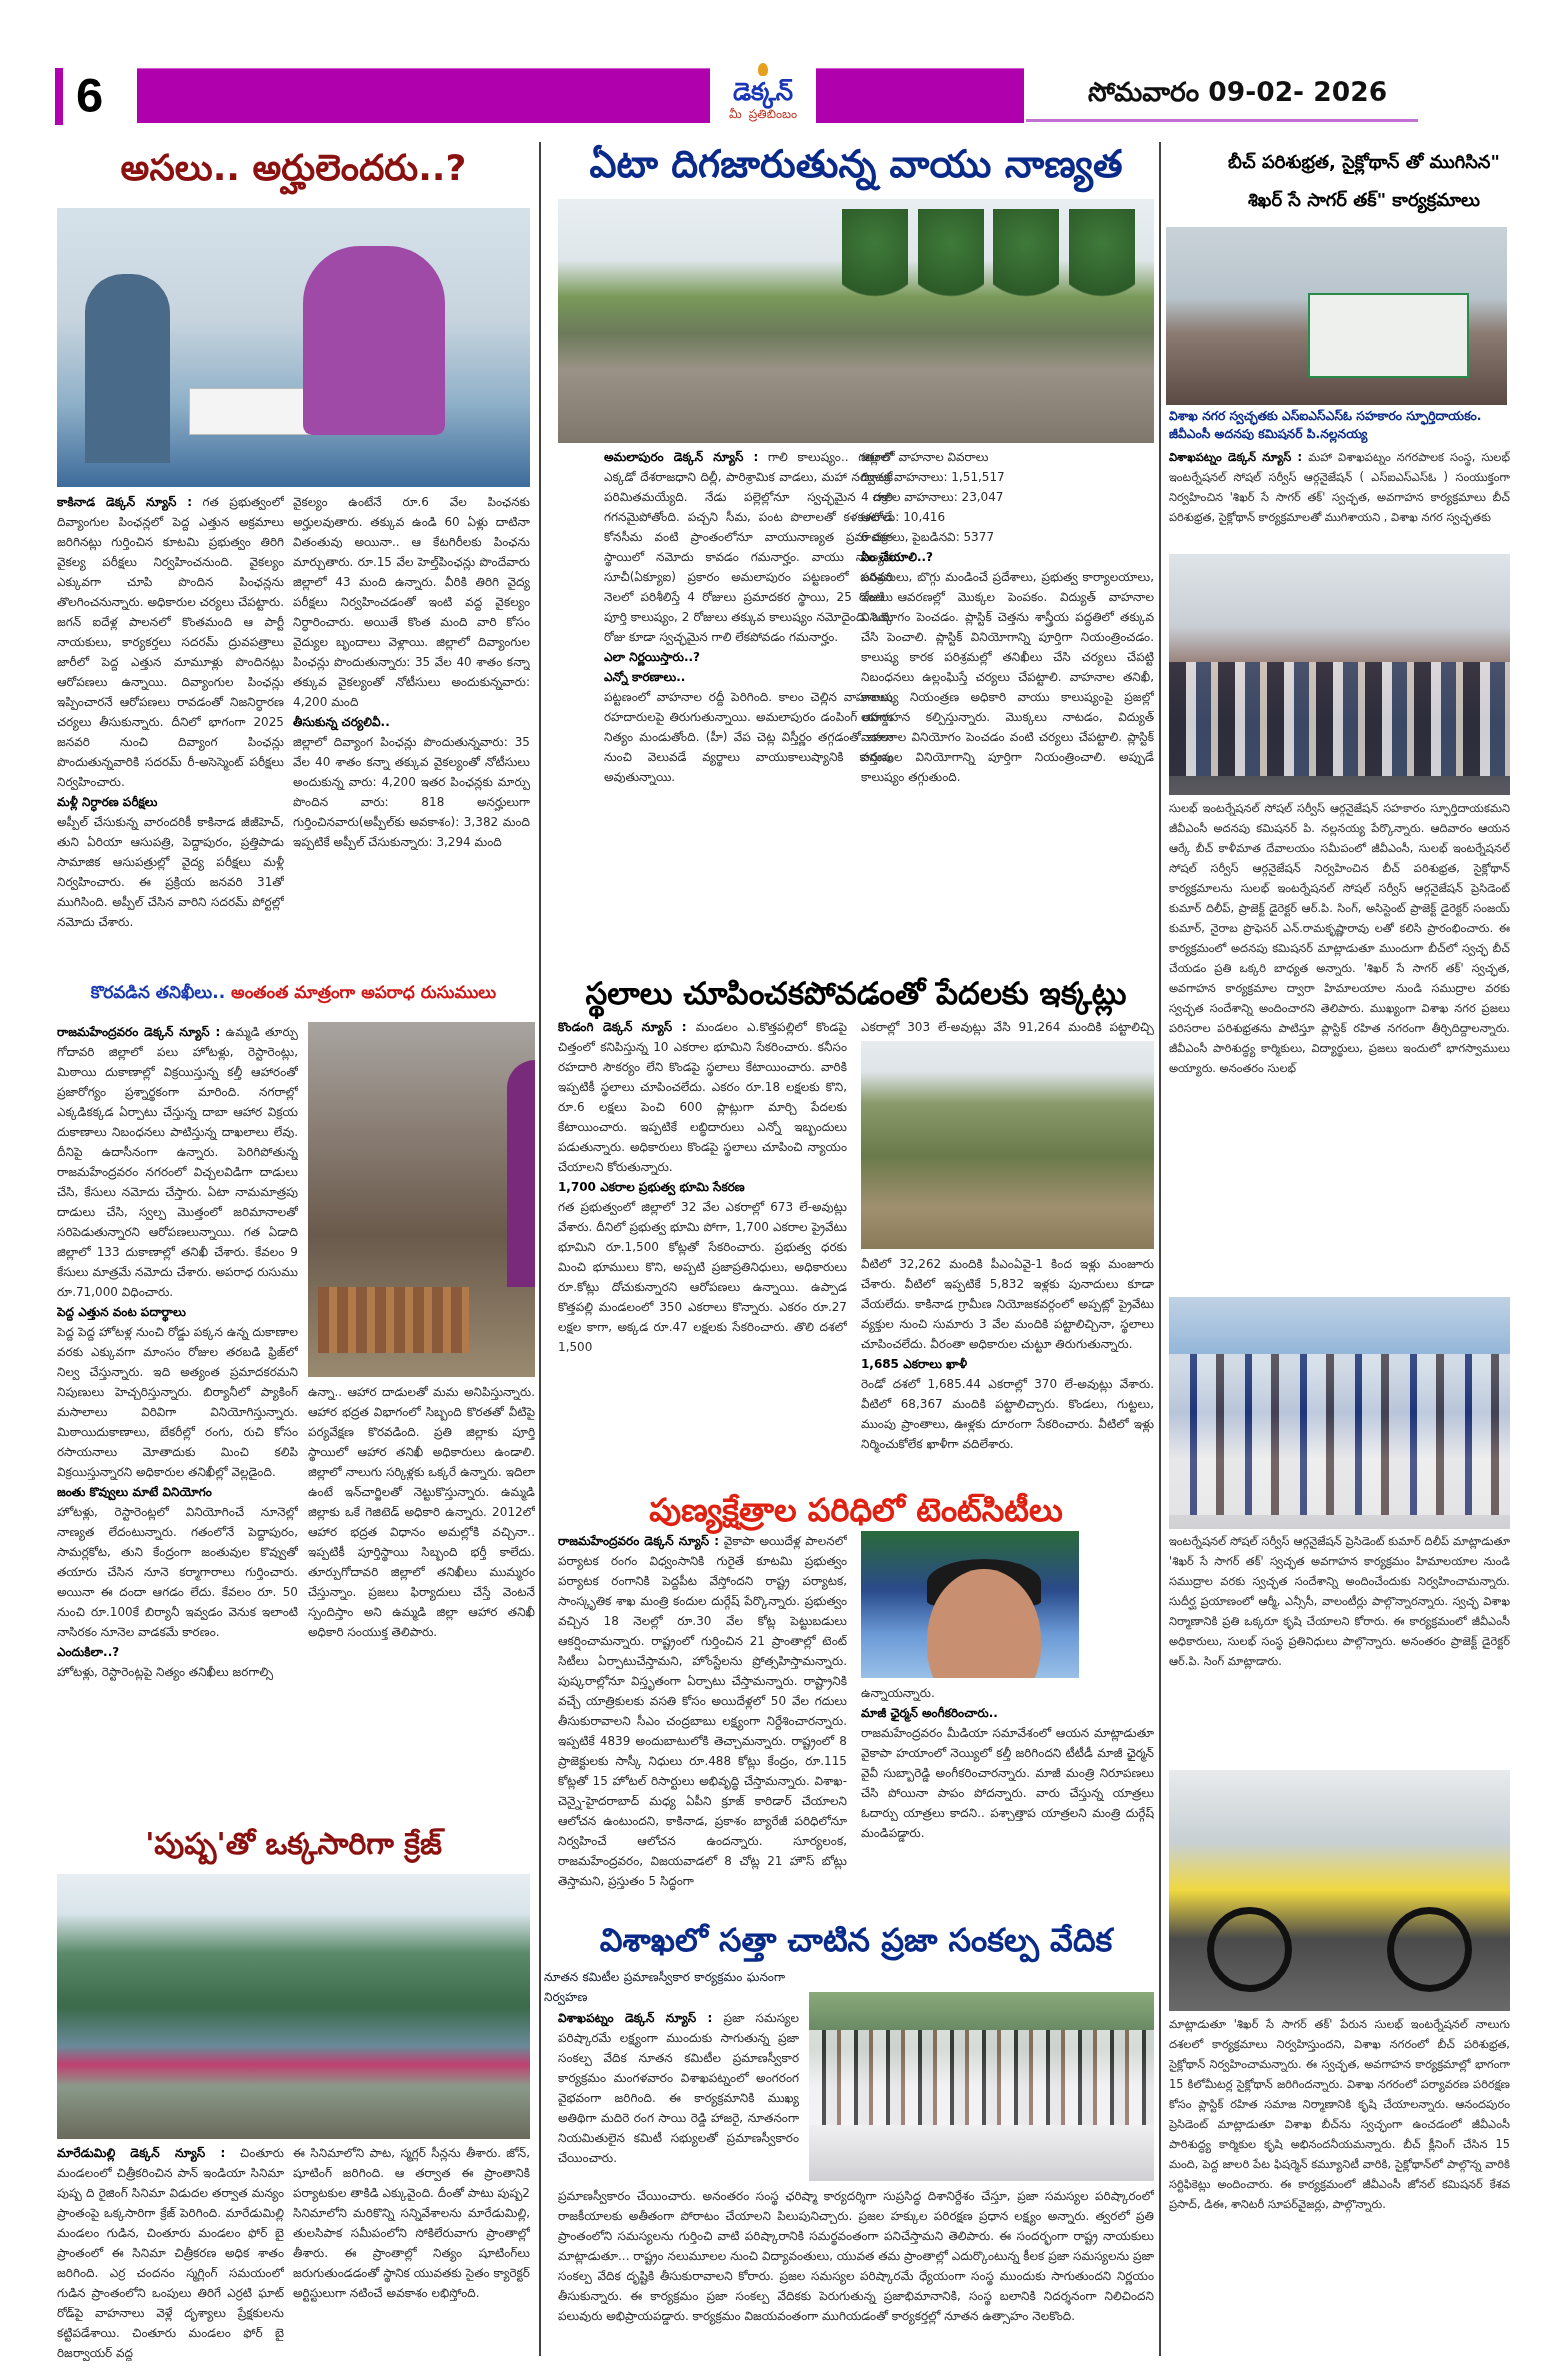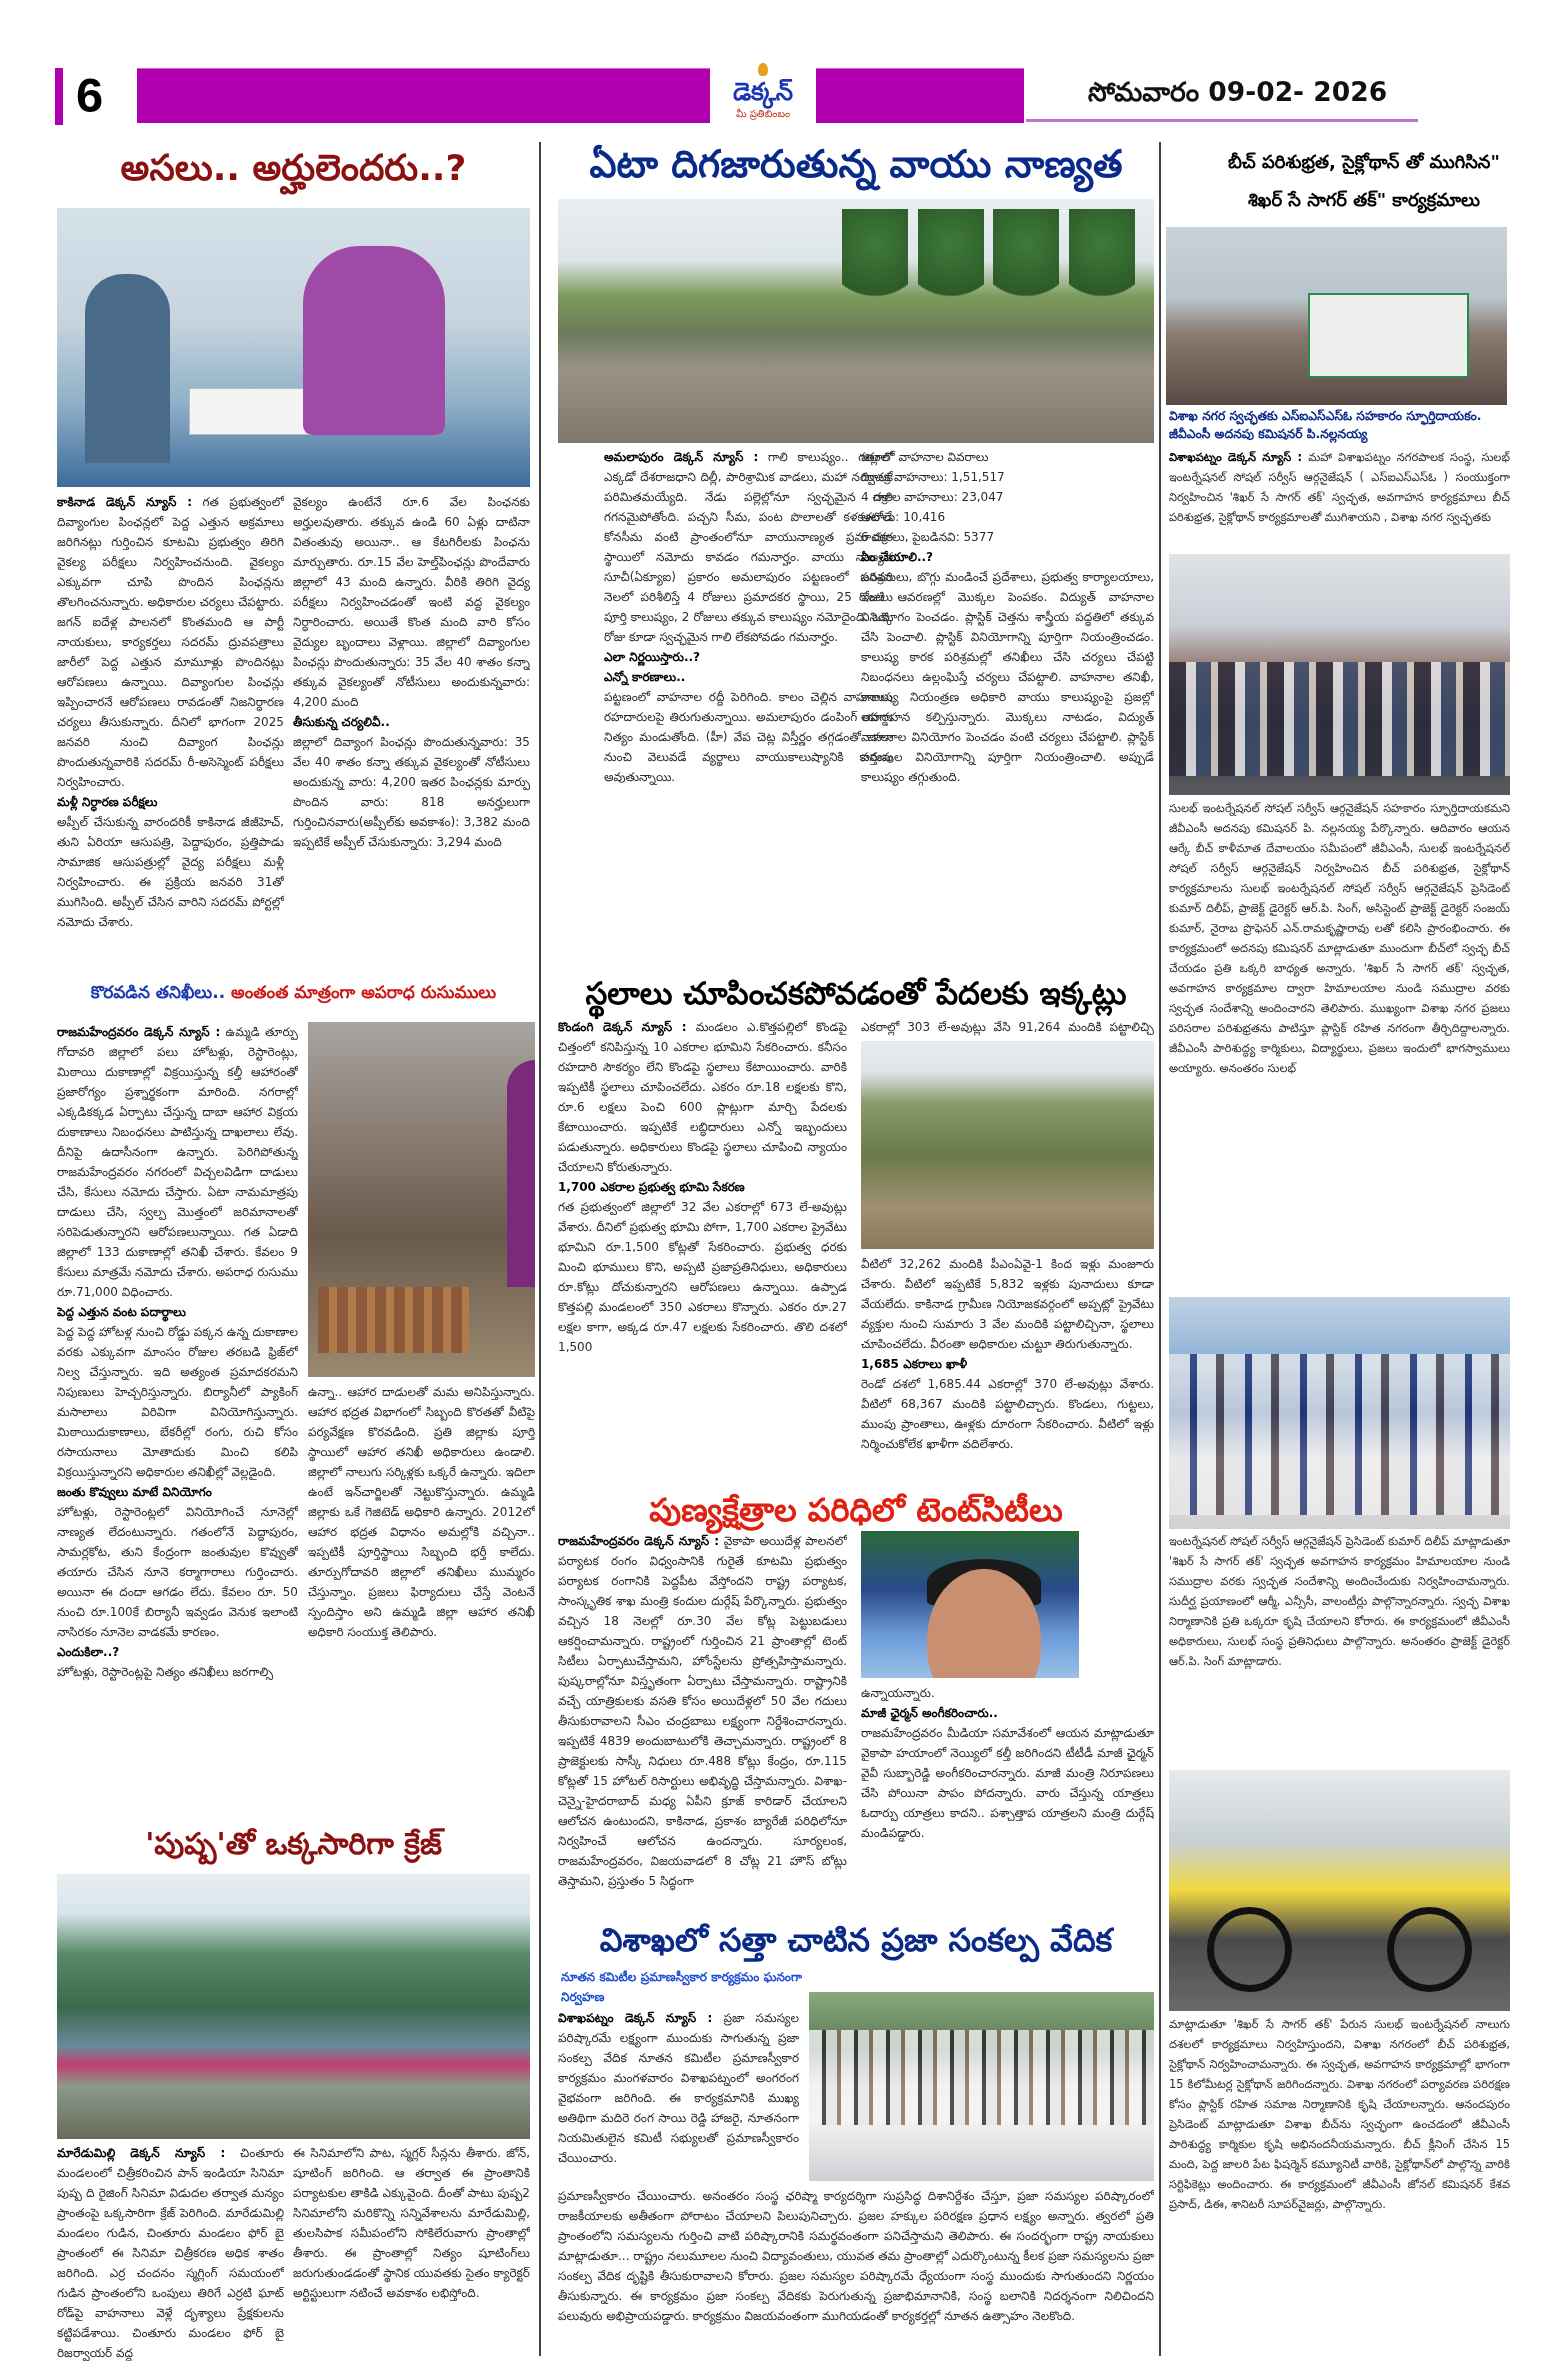--- a/index.html
+++ b/index.html
@@ -8,21 +8,21 @@
 
   
   .masthead { position: absolute; left: 0; top: 57px; width: 1565px; height: 76px; }
   .page-bar { position: absolute; left: 55px; top: 11.4px; width: 7.6px; height: 57px; background: #b000b0; }
   .page-num { position: absolute; left: 76px; top: 9.5px; font: bold 49px "Liberation Sans", sans-serif; color: #000; }
   .band-left { position: absolute; left: 137px; top: 11.4px; width: 573px; height: 55px; background: #b000ad; border-top: 1.9px solid #d55ad5; }
   .band-right { position: absolute; left: 816px; top: 11.4px; width: 208px; height: 55px; background: #b000ad; border-top: 1.9px solid #d55ad5; }
   .logo { position: absolute; left: 712px; top: 3.8px; width: 102px; height: 70px; text-align: center; }
   .logo .flame { width: 9.5px; height: 13.2px; margin: 1.9px auto 0; background: #e6a020; border-radius: 50% 50% 40% 40%; }
   .logo .name { font: bold 24.6px "DejaVu Sans", sans-serif; color: #1a36b8; line-height: 32px; }
-  .logo .tag { font-size: 10px; color: #c03020; }
+  .logo .tag { font-size: 12px; color: #c03020; font-family: Liberation Mono, monospace; }
   .date-line { position: absolute; left: 1026px; top: 62px; width: 392px; height: 2.8px; background: #c070d0; }
   .date { position: absolute; left: 1088px; top: 19px; font: bold 26.5px "DejaVu Sans", sans-serif; color: #111; }
 
   
   .vrule { position: absolute; width: 1.9px; background: #444; }
 
   
   .headline { position: absolute; font-weight: bold; white-space: nowrap; text-align: center; }
   .photo { position: absolute; overflow: hidden; }
   .body-text { position: absolute; font: 12px/20px "DejaVu Sans", sans-serif; color: #2a2a2a; text-align: justify; overflow: hidden; }
@@ -214,21 +214,21 @@
   <div class="body-text" style="left:57px; top:2143px; width:227px; height:218px;">
     <span><b>మారేడుమిల్లి డెక్కన్ న్యూస్ :</b> చింతూరు మండలంలో చిత్రీకరించిన పాన్ ఇండియా సినిమా పుష్ప ది రైజింగ్ సినిమా విడుదల తర్వాత మన్యం ప్రాంతంపై ఒక్కసారిగా క్రేజ్ పెరిగింది. మారేడుమిల్లి మండలం గుడిన, చింతూరు మండలం ఫోర్ బై ప్రాంతంలో ఈ సినిమా చిత్రీకరణ అధిక శాతం జరిగింది. ఎర్ర చందనం స్మగ్లింగ్ సమయంలో గుడిన ప్రాంతంలోని ఒంపులు తిరిగే ఎర్రటి ఘాట్ రోడ్‌పై వాహనాలు వెళ్లే దృశ్యాలు ప్రేక్షకులను కట్టిపడేశాయి. చింతూరు మండలం ఫోర్ బై రిజర్వాయర్ వద్ద </span>
   </div>
   <div class="body-text" style="left:293px; top:2143px; width:237px; height:218px;">
     <span>ఈ సినిమాలోని పాట, స్మగ్లర్ సీన్లను తీశారు. జోన్, షూటింగ్ జరిగింది. ఆ తర్వాత ఈ ప్రాంతానికి పర్యాటకుల తాకిడి ఎక్కువైంది. దీంతో పాటు పుష్ప2 సినిమాలోని మరికొన్ని సన్నివేశాలను మారేడుమిల్లి, తులసిపాక సమీపంలోని సోకిలేరువాగు ప్రాంతాల్లో తీశారు. ఈ ప్రాంతాల్లో నిత్యం షూటింగ్‌లు జరుగుతుండడంతో స్థానిక యువతకు సైతం క్యారెక్టర్ అర్టిస్టులుగా నటించే అవకాశం లభిస్తోంది.</span>
   </div>
 </section>
 
 <section>
   <div class="headline" style="left:558px; top:1921px; width:596px; font-size:32px; color:#0a2a8a;">విశాఖలో సత్తా చాటిన ప్రజా సంకల్ప వేదిక</div>
-  <div class="body-text" style="left:561px; top:1967px; width:241px; height:40px; font-weight:bold; color:#1d4ed8;">నూతన కమిటీల ప్రమాణస్వీకార కార్యక్రమం ఘనంగా నిర్వహణ</div>
+  <div class="body-text" style="left:544px; top:1967px; width:241px; height:40px; font-weight:normal; color:#0f172a;">నూతన కమిటీల ప్రమాణస్వీకార కార్యక్రమం ఘనంగా నిర్వహణ</div>
   <div class="body-text" style="left:558px; top:2008px; width:241px; height:175px;">
     <span><b>విశాఖపట్నం డెక్కన్ న్యూస్ :</b> ప్రజా సమస్యల పరిష్కారమే లక్ష్యంగా ముందుకు సాగుతున్న ప్రజా సంకల్ప వేదిక నూతన కమిటీల ప్రమాణస్వీకార కార్యక్రమం మంగళవారం విశాఖపట్నంలో అంగరంగ వైభవంగా జరిగింది. ఈ కార్యక్రమానికి ముఖ్య అతిథిగా మదిరె రంగ సాయి రెడ్డి హాజరై, నూతనంగా నియమితులైన కమిటీ సభ్యులతో ప్రమాణస్వీకారం చేయించారు. </span>
   </div>
   <div class="photo ph-group" style="left:809px; top:1992px; width:345px; height:189px;">
     <div class="rows"></div>
   </div>
   <div class="body-text" style="left:558px; top:2186px; width:596px; height:175px;">
     <span>ప్రమాణస్వీకారం చేయించారు. అనంతరం సంస్థ ఛరిష్మా కార్యదర్శిగా సుప్రసిద్ధ దిశానిర్దేశం చేస్తూ, ప్రజా సమస్యల పరిష్కారంలో రాజకీయాలకు అతీతంగా పోరాటం చేయాలని పిలుపునిచ్చారు. ప్రజల హక్కుల పరిరక్షణ ప్రధాన లక్ష్యం అన్నారు. త్వరలో ప్రతి ప్రాంతంలోని సమస్యలను గుర్తించి వాటి పరిష్కారానికి సమర్థవంతంగా పనిచేస్తామని తెలిపారు. ఈ సందర్భంగా రాష్ట్ర నాయకులు మాట్లాడుతూ... రాష్ట్రం నలుమూలల నుంచి విద్యావంతులు, యువత తమ ప్రాంతాల్లో ఎదుర్కొంటున్న కీలక ప్రజా సమస్యలను ప్రజా సంకల్ప వేదిక దృష్టికి తీసుకురావాలని కోరారు. ప్రజల సమస్యల పరిష్కారమే ధ్యేయంగా సంస్థ ముందుకు సాగుతుందని నిర్ణయం తీసుకున్నారు. ఈ కార్యక్రమం ప్రజా సంకల్ప వేదికకు పెరుగుతున్న ప్రజాభిమానానికి, సంస్థ బలానికి నిదర్శనంగా నిలిచిందని పలువురు అభిప్రాయపడ్డారు. కార్యక్రమం విజయవంతంగా ముగియడంతో కార్యకర్తల్లో నూతన ఉత్సాహం నెలకొంది.</span>
   </div>
 </section>

